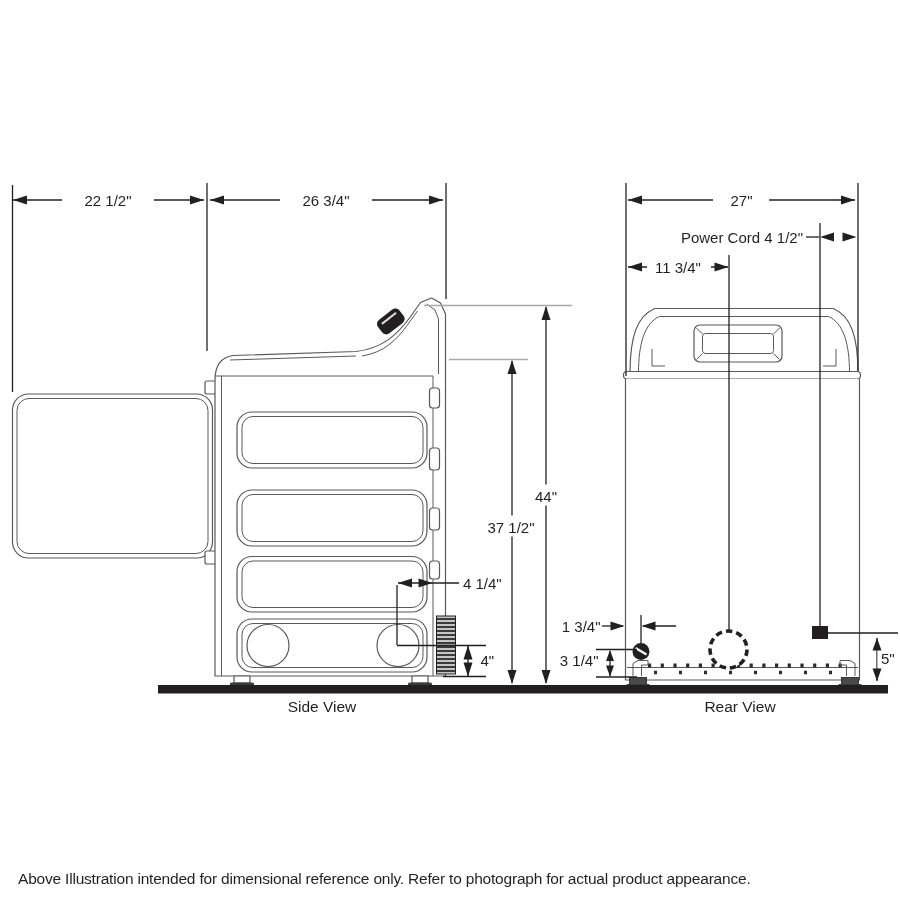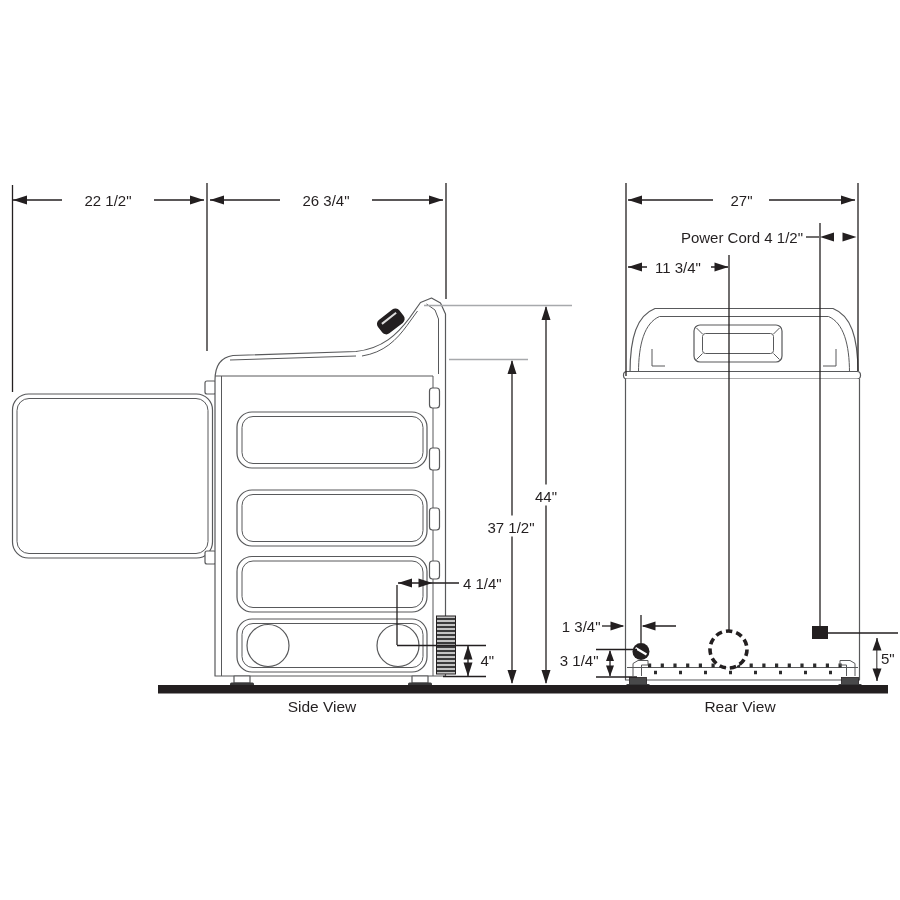--- a/index.html
+++ b/index.html
@@ -231,13 +231,14 @@
   <text x="463" y="588.5" class="lbl start">4 1/4"</text>
   <text x="480.5" y="665.5" class="lbl start">4"</text>
   <text x="600.5" y="631.5" class="lbl end">1 3/4"</text>
   <text x="598.5" y="665.5" class="lbl end">3 1/4"</text>
   <text x="881" y="663.5" class="lbl start">5"</text>
 
   <text x="322" y="712" class="cap mid">Side View</text>
   <text x="740" y="712" class="cap mid">Rear View</text>
 </svg>
 
+<div class="disclaimer">Above Illustration intended for dimensional reference only. Refer to photograph for actual product appearance.</div>
 </div>
 
 </body></html>

